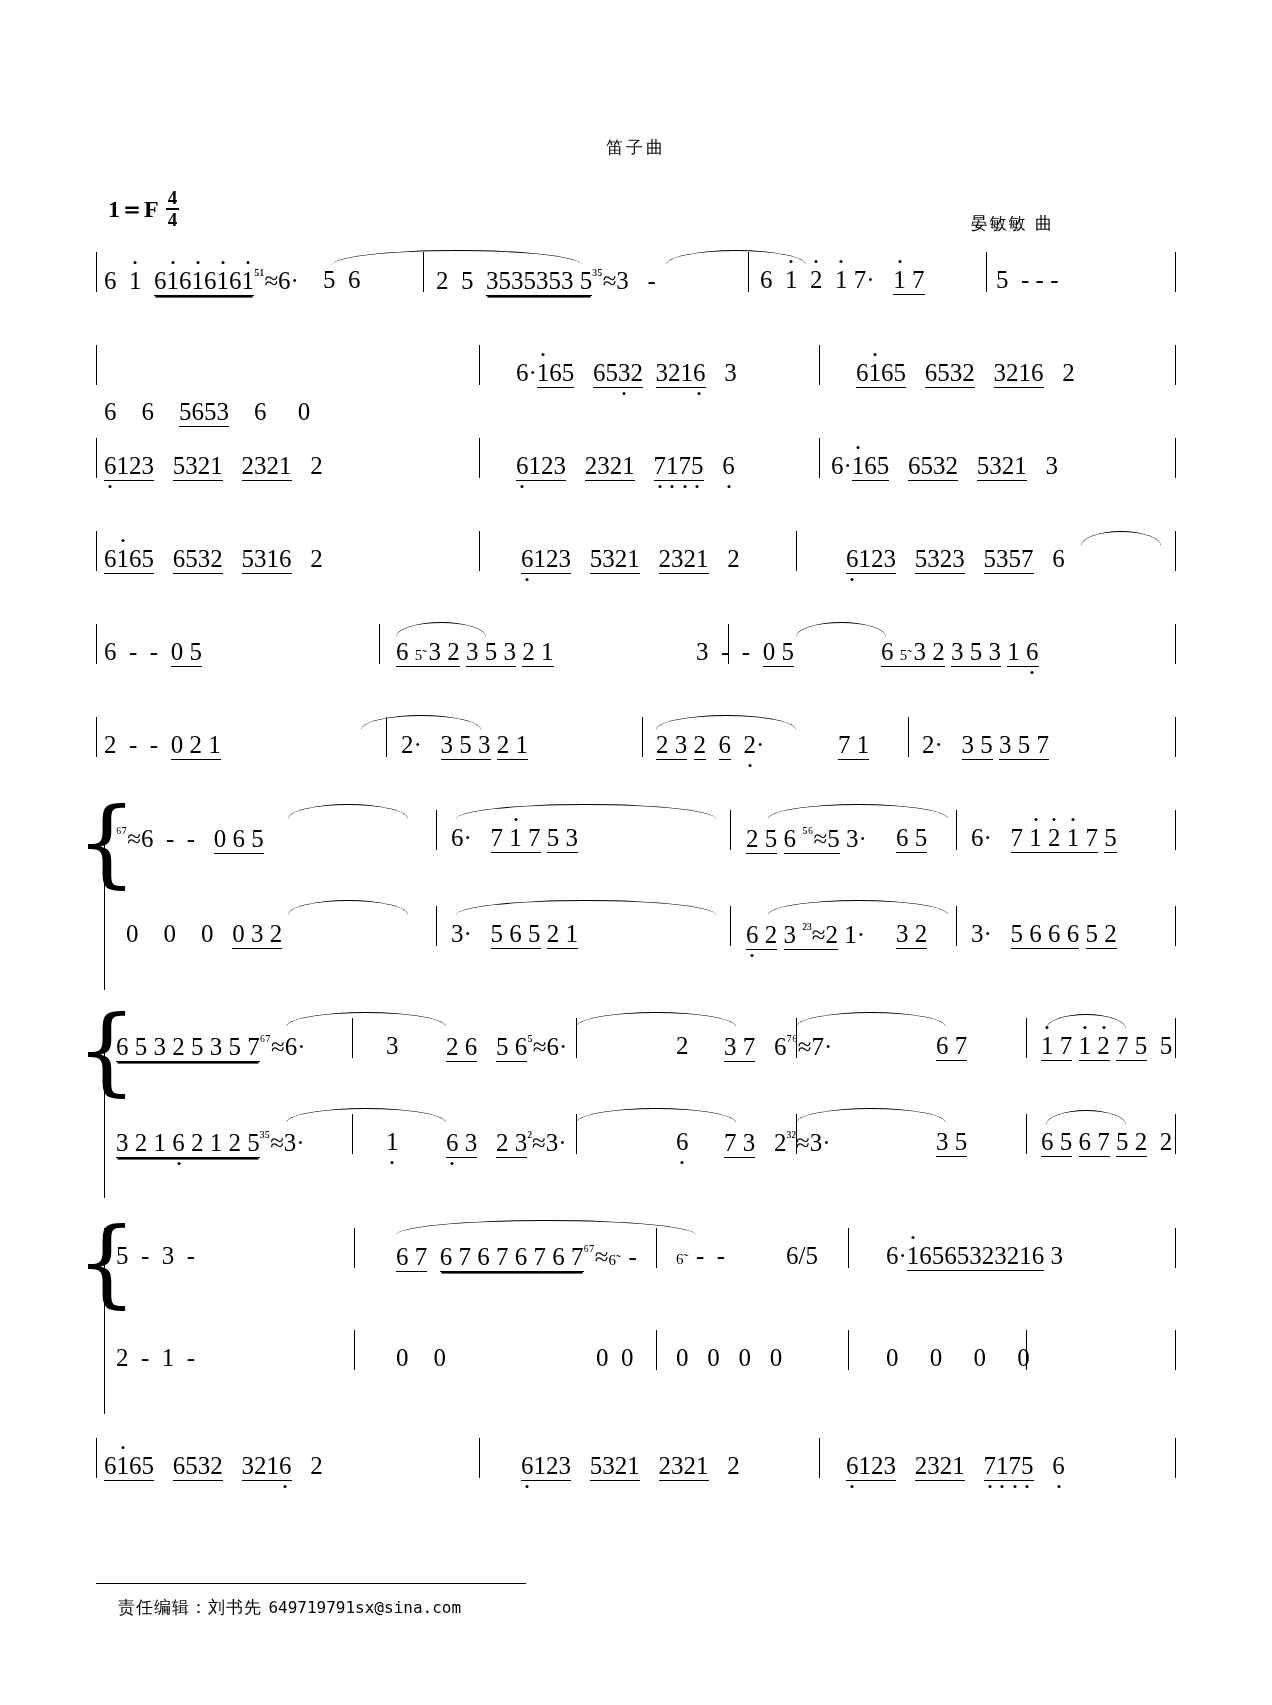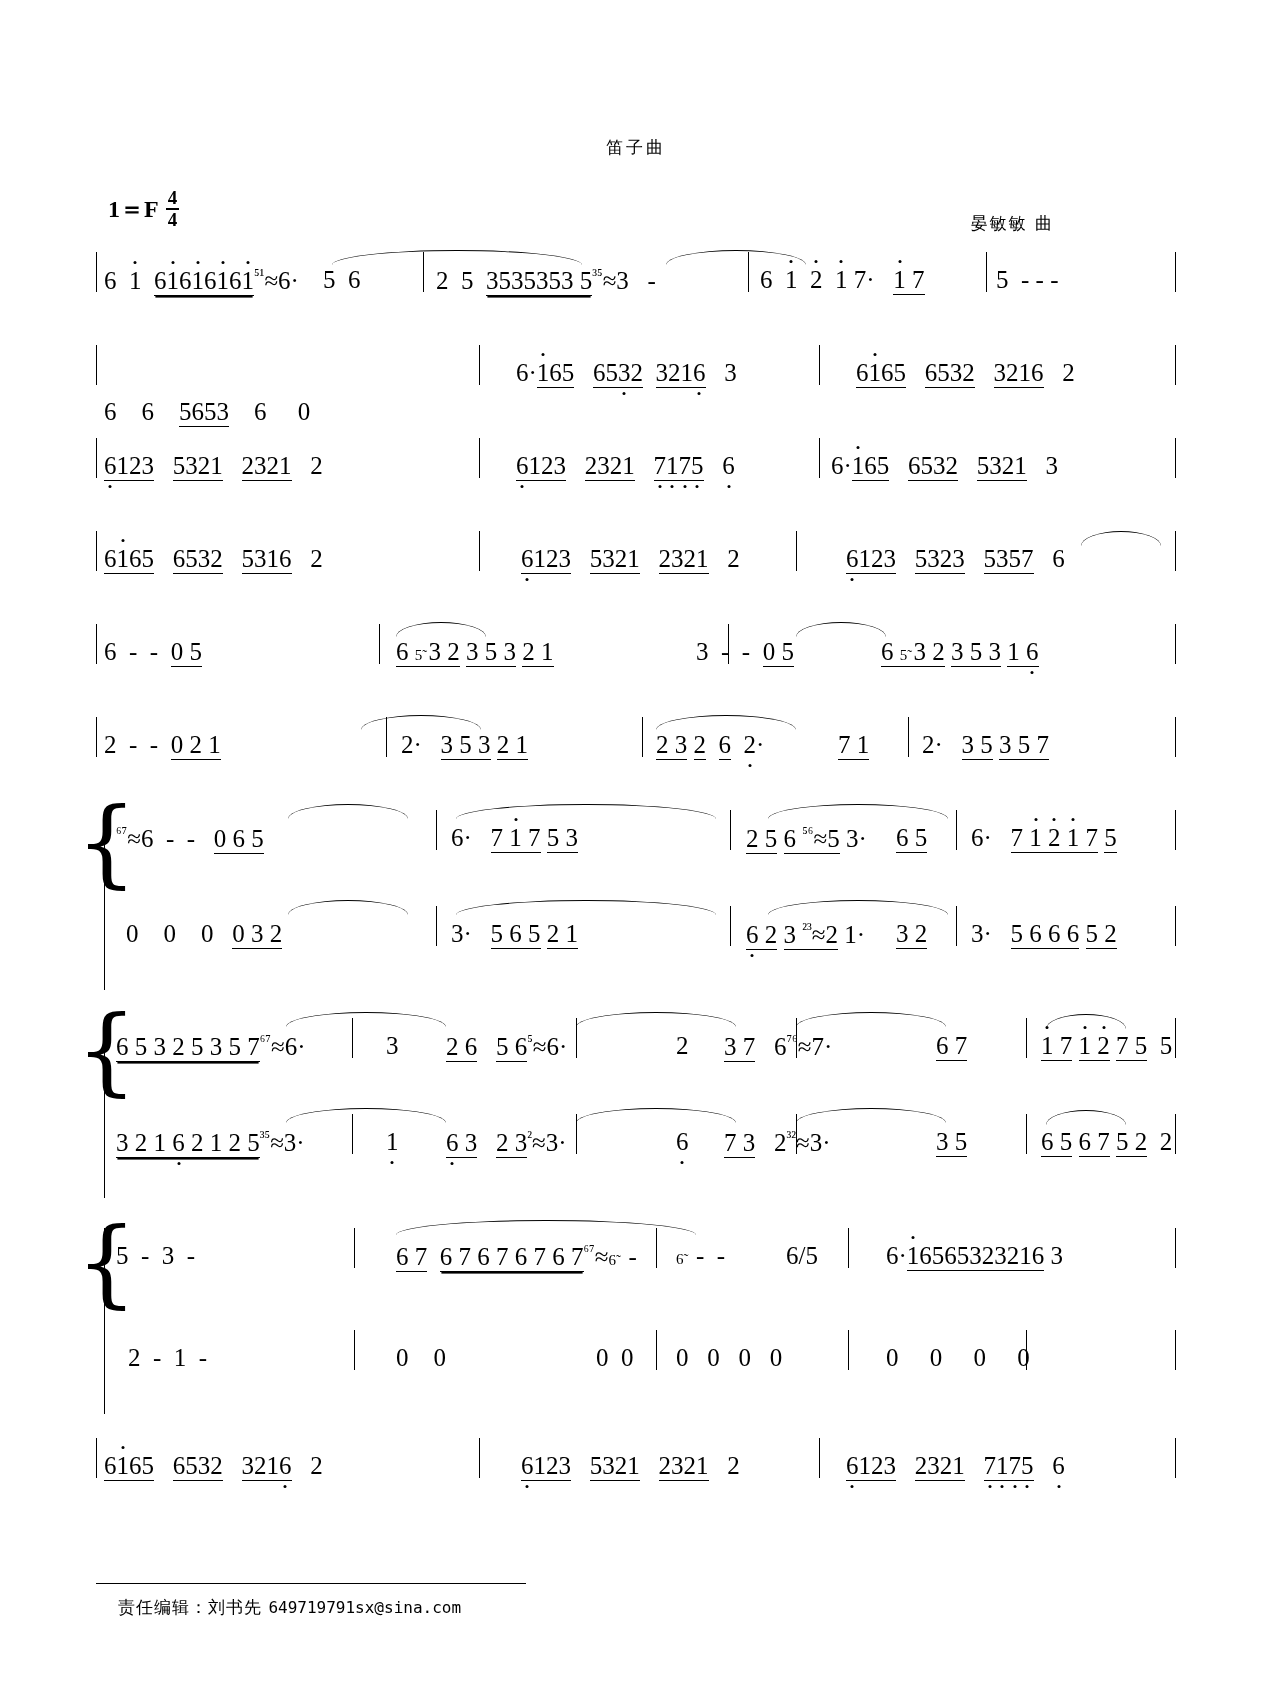--- a/index.html
+++ b/index.html
@@ -355,21 +355,21 @@
       <div class="bar" style="left:930px; top:104px; height:40px;"></div>
 
       <div class="slur" style="left:300px; top:-6px; width:300px;"></div>
 
       <div class="m" style="left:20px; top:16px;">5&nbsp;&nbsp;-&nbsp;&nbsp;3&nbsp;&nbsp;-</div>
       <div class="m" style="left:300px; top:16px;"><span class="u1">6 7</span>&nbsp;&nbsp;<span class="u2">6 7 6 7 6 7 6 7</span><span class="grace">⁶⁷</span>≈<span class="tilde">6̃</span>&nbsp; -</div>
       <div class="m" style="left:580px; top:16px;"><span class="tilde">6̃</span>&nbsp;&nbsp;-&nbsp;&nbsp;-</div>
       <div class="m" style="left:690px; top:16px;">6/5</div>
       <div class="m" style="left:790px; top:16px;">6·<span class="u1"><span class="dotabove">1</span>65</span><span class="u1">6532</span><span class="u1">3216</span>&nbsp;3</div>
 
-      <div class="m" style="left:20px; top:118px;margin-left:12px;">2&nbsp;&nbsp;-&nbsp;&nbsp;1&nbsp;&nbsp;-</div>
+      <div class="m" style="left:20px; top:118px;">2&nbsp;&nbsp;-&nbsp;&nbsp;1&nbsp;&nbsp;-</div>
       <div class="m" style="left:300px; top:118px;">0&nbsp; &nbsp;&nbsp;0</div>
       <div class="m" style="left:500px; top:118px;">0&nbsp; 0</div>
       <div class="m" style="left:580px; top:118px;">0&nbsp; &nbsp;0&nbsp; &nbsp;0&nbsp; &nbsp;0</div>
       <div class="m" style="left:790px; top:118px;">0&nbsp; &nbsp; &nbsp;0&nbsp; &nbsp; &nbsp;0&nbsp; &nbsp; &nbsp;0</div>
     </div>
 
     <div class="system" style="margin-top:14px;">
       <div class="bar" style="left:0px; top:2px; height:40px;"></div>
       <div class="bar" style="left:1079px; top:2px; height:40px;"></div>
       <div class="bar" style="left:383px; top:2px; height:40px;"></div>

